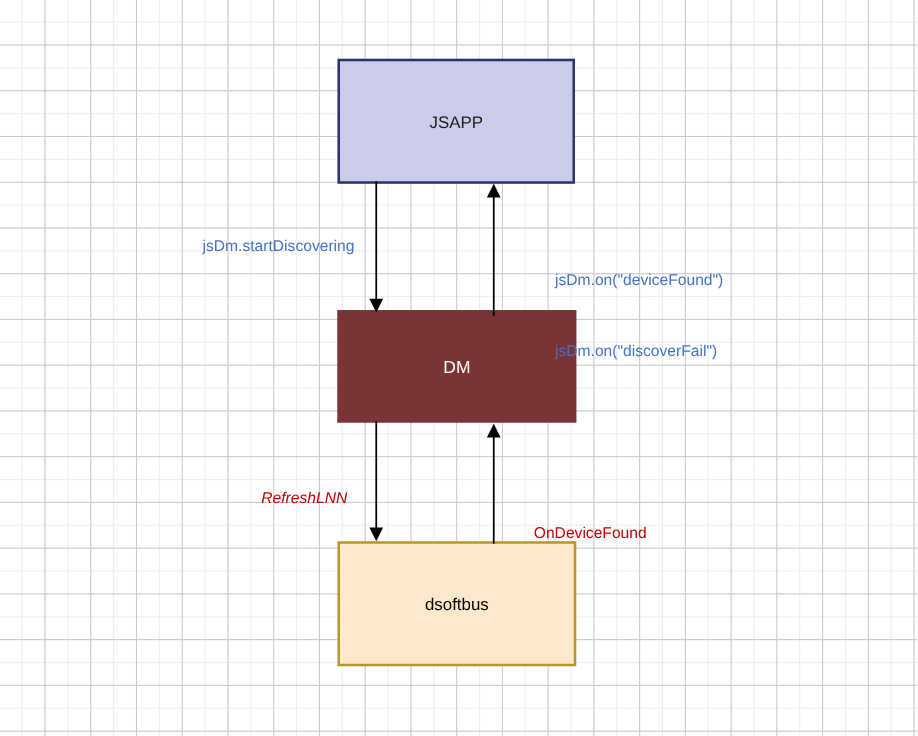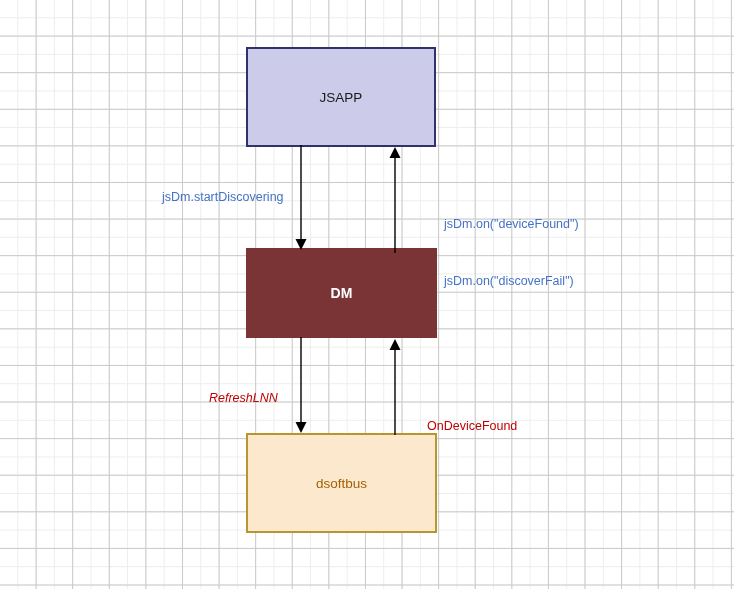--- a/index.html
+++ b/index.html
@@ -27,20 +27,21 @@
     font-family: "Liberation Sans", sans-serif;
   }
 
   .node {
     position: absolute;
     box-sizing: border-box;
     display: flex;
     align-items: center;
     justify-content: center;
     text-align: center;
+    margin-left: 24px;
   }
 
   .node-jsapp {
     left: 246px;
     top: 47px;
     width: 190px;
     height: 100px;
     background: #ccccea;
     border: 2px solid #2f3468;
     color: #1a1a1a;
@@ -49,31 +50,31 @@
 
   .node-dm {
     left: 246px;
     top: 248px;
     width: 191px;
     height: 90px;
     background: #7b3436;
     border: 1px solid #7b3436;
     color: #ffffff;
     font-size: 14px;
-    font-weight: bold;
+    font-weight: normal;
   }
 
   .node-dsoftbus {
     left: 246px;
     top: 433px;
     width: 191px;
     height: 100px;
     background: #fce9cd;
     border: 2px solid #b8952f;
-    color: #a16207;
+    color: #000000;
     font-size: 13.5px;
   }
 
   
   .connector {
     position: absolute;
     overflow: visible;
   }
   .conn-line {
     stroke: #000000;

